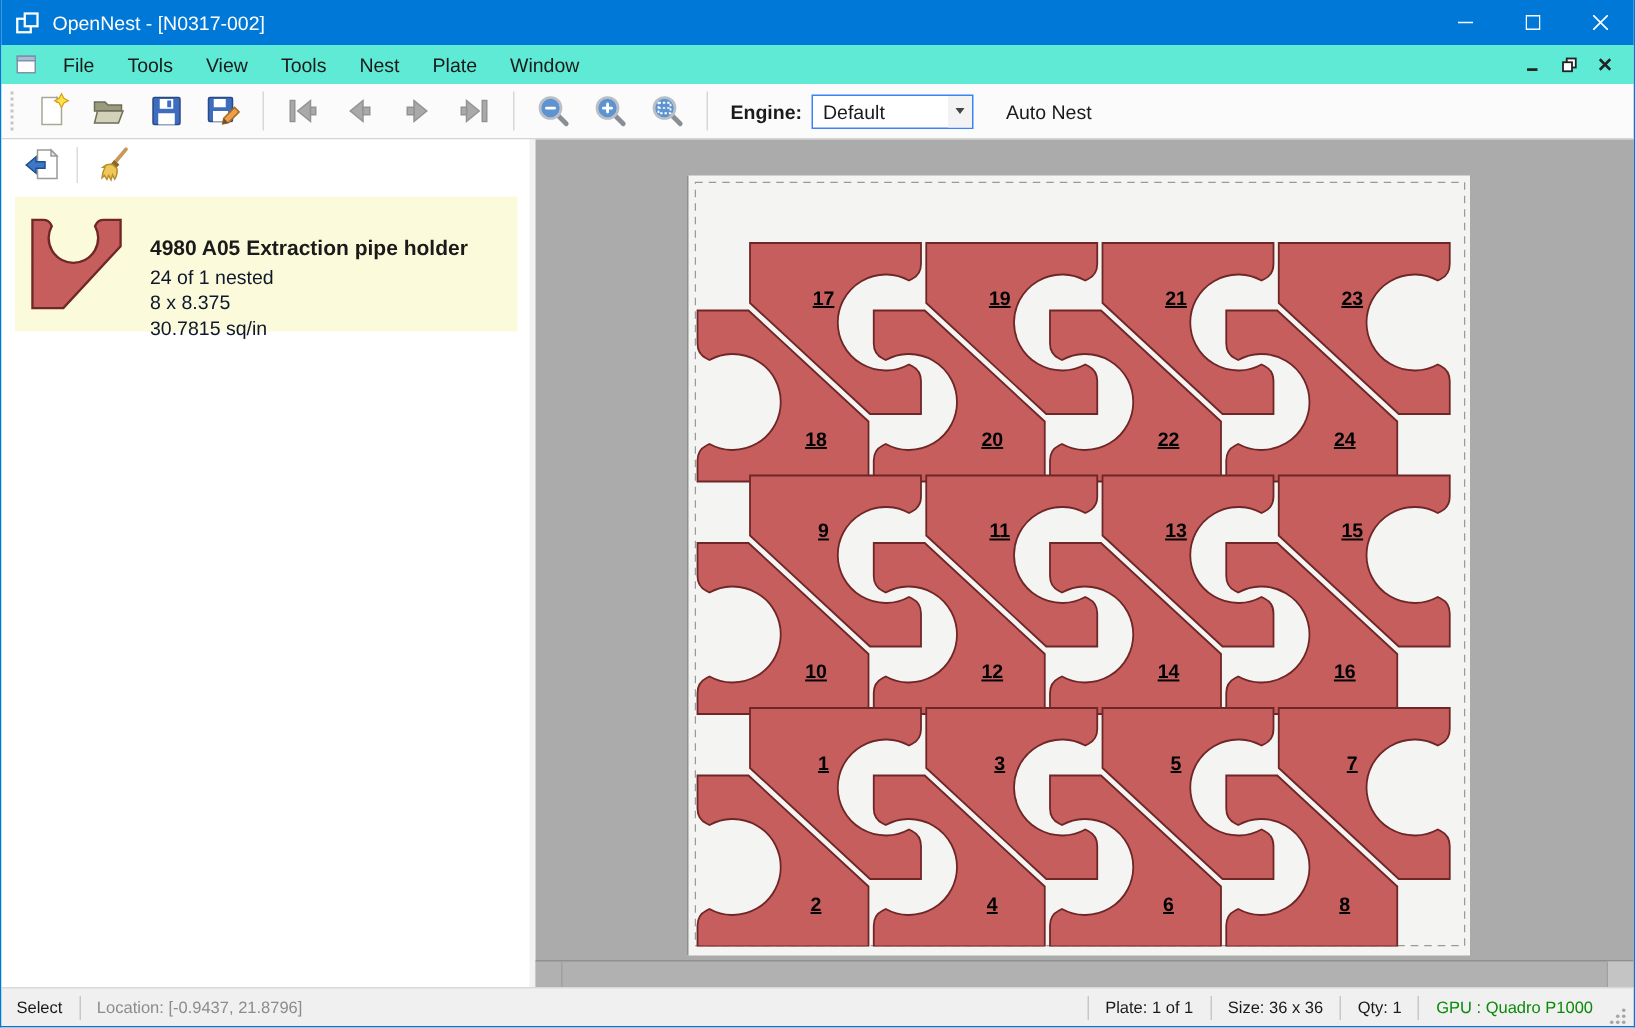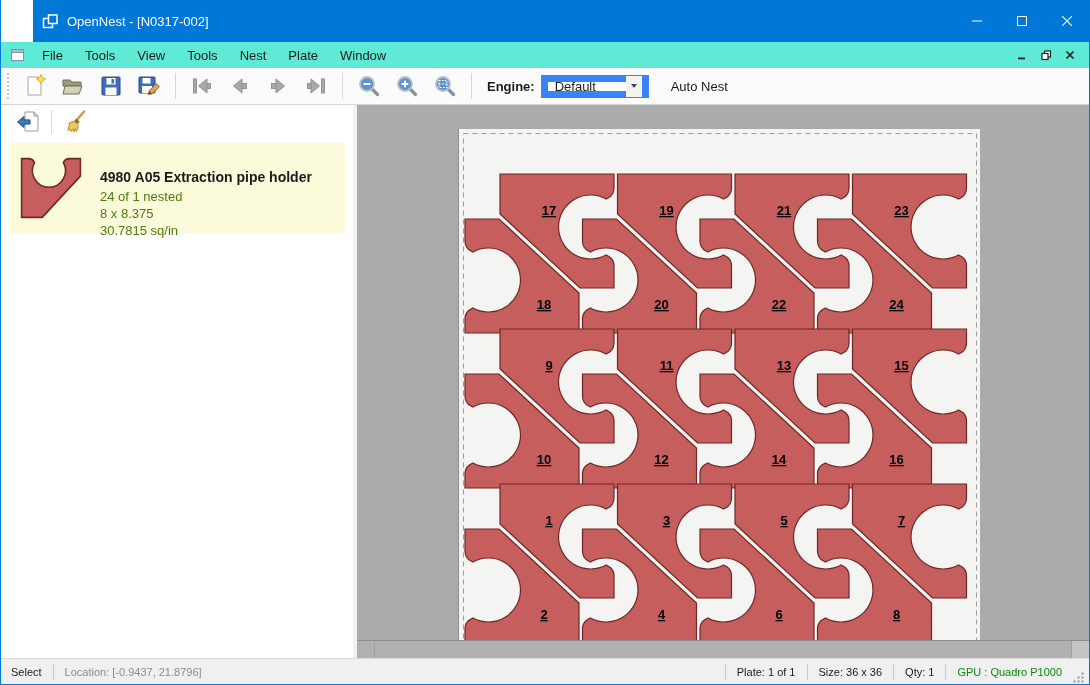--- a/index.html
+++ b/index.html
@@ -2,41 +2,41 @@
 <html><head>
 <meta charset="utf-8">
 <style>
   * { margin:0; padding:0; box-sizing:border-box; }
   html,body { width:1090px; height:685px; overflow:hidden; }
   body { font-family:"Liberation Sans", sans-serif; font-size:13px; color:#1a1a1a; background:#fff; }
 
   .window { width:1090px; height:685px; border:1px solid #0078d7; border-top:none; display:flex; flex-direction:column; background:#fff; }
 
   
-  .titlebar { height:42px; background:#0078d7; display:flex; align-items:center; flex:0 0 auto;margin-left:32px; }
+  .titlebar { height:30px; background:#0078d7; display:flex; align-items:center; flex:0 0 auto; }
   .titlebar .app-icon { margin:0 8px 0 9px; display:flex; }
   .titlebar .title-text { color:#fff; font-size:13px; }
   .titlebar .spacer { flex:1; }
   .tb-btn { width:45px; height:30px; display:flex; align-items:center; justify-content:center; }
 
   
   .menubar { height:26px; background:#5eead4; display:flex; align-items:center; flex:0 0 auto; }
   .menubar .doc-icon { margin:0 6px 0 9px; display:flex; }
   .menu-item { padding:4px 11px; cursor:default; }
   .menubar .spacer { flex:1; }
   .mdi-btn { width:22px; height:22px; display:flex; align-items:center; justify-content:center; margin-right:2px; }
   .mdi-btn:last-child { margin-right:8px; }
 
   
   .toolbar { height:37px; background:#fbfbfb; border-bottom:1px solid #d4d4d4; display:flex; align-items:center; flex:0 0 auto; }
   .grip { width:3px; height:26px; border-left:2px dotted #c6c6c6; margin:0 6px 0 6px; }
   .tool-btn { width:32px; height:30px; display:flex; align-items:center; justify-content:center; border-radius:2px; margin:0 3px; }
   .tool-sep { width:1px; height:26px; background:#d8d8d8; margin:0 7px; }
   .engine-label { font-weight:bold; margin:0 6px 0 8px; }
-  .engine-combo { width:108px; height:23px; background:#fff; border:7px solid #3b82f6; display:flex; align-items:center; }
+  .engine-combo { width:108px; height:23px; background:#fff; border:1px solid #3b82f6; display:flex; align-items:center; }
   .engine-combo .combo-text { flex:1; padding-left:7px; }
   .engine-combo .combo-btn { width:16px; height:21px; background:#f3f3f3; display:flex; align-items:center; justify-content:center; }
   .combo-arrow { width:0; height:0; border-left:3.5px solid transparent; border-right:3.5px solid transparent; border-top:4px solid #444; }
   .autonest { margin-left:14px; padding:5px 8px; }
 
   
   .main { flex:1; display:flex; min-height:0; }
 
   
   .leftpanel { width:352px; background:#fff; display:flex; flex-direction:column; flex:0 0 auto; }
@@ -46,21 +46,21 @@
   .tab.inactive { left:2px; width:100px; top:3px; height:24px; line-height:23px; background:#f0f0f0; border:1px solid #a5a5a5; border-bottom:none; }
   .tab.active { left:102px; width:103px; top:0; height:27px; line-height:26px; background:#fff; border:1px solid #a5a5a5; border-bottom:none; z-index:2; }
   .panelbody { flex:1; background:#fff; display:flex; flex-direction:column; }
   .panel-toolbar { height:34px; display:flex; align-items:center; padding-left:12px; flex:0 0 auto; }
   .panel-btn { width:30px; height:28px; display:flex; align-items:center; justify-content:center; border-radius:2px; }
   .panel-sep { width:1px; height:24px; background:#dcdcdc; margin:0 8px; }
   .drawing-item { margin:4px 8px 0 9px; height:90px; background:#fbfbdc; display:flex; align-items:center; padding:6px 8px; }
   .thumb { flex:0 0 auto; margin-right:16px; display:flex; }
   .item-text { flex:1; }
   .item-title { font-weight:bold; font-size:14px; margin-bottom:3px;margin-top:31px; }
-  .item-line { color:#4d7c0f; font-size:13px; line-height:17px; }
+  .item-line { color:#0f172a; font-size:13px; line-height:17px; }
 
   
   .splitter { width:4px; background:#f2f2f2; flex:0 0 auto; cursor:col-resize; }
 
   
   .canvas { flex:1; background:#ababab; position:relative; overflow:hidden; }
   .plate { position:absolute; left:101px; top:24px; width:522px; height:520px; background:#f4f4f2; border-left:1px solid #8f8f8f; }
   .plate svg { position:absolute; left:4px; top:4px; }
   .scrollband { position:absolute; left:0; right:0; bottom:0; height:18px; background:#b1b1b1; border-top:1px solid #8f8f8f; }
   .scrollband .cell-l { position:absolute; left:0; top:0; bottom:0; width:18px; border-right:1px solid #a0a0a0; }

